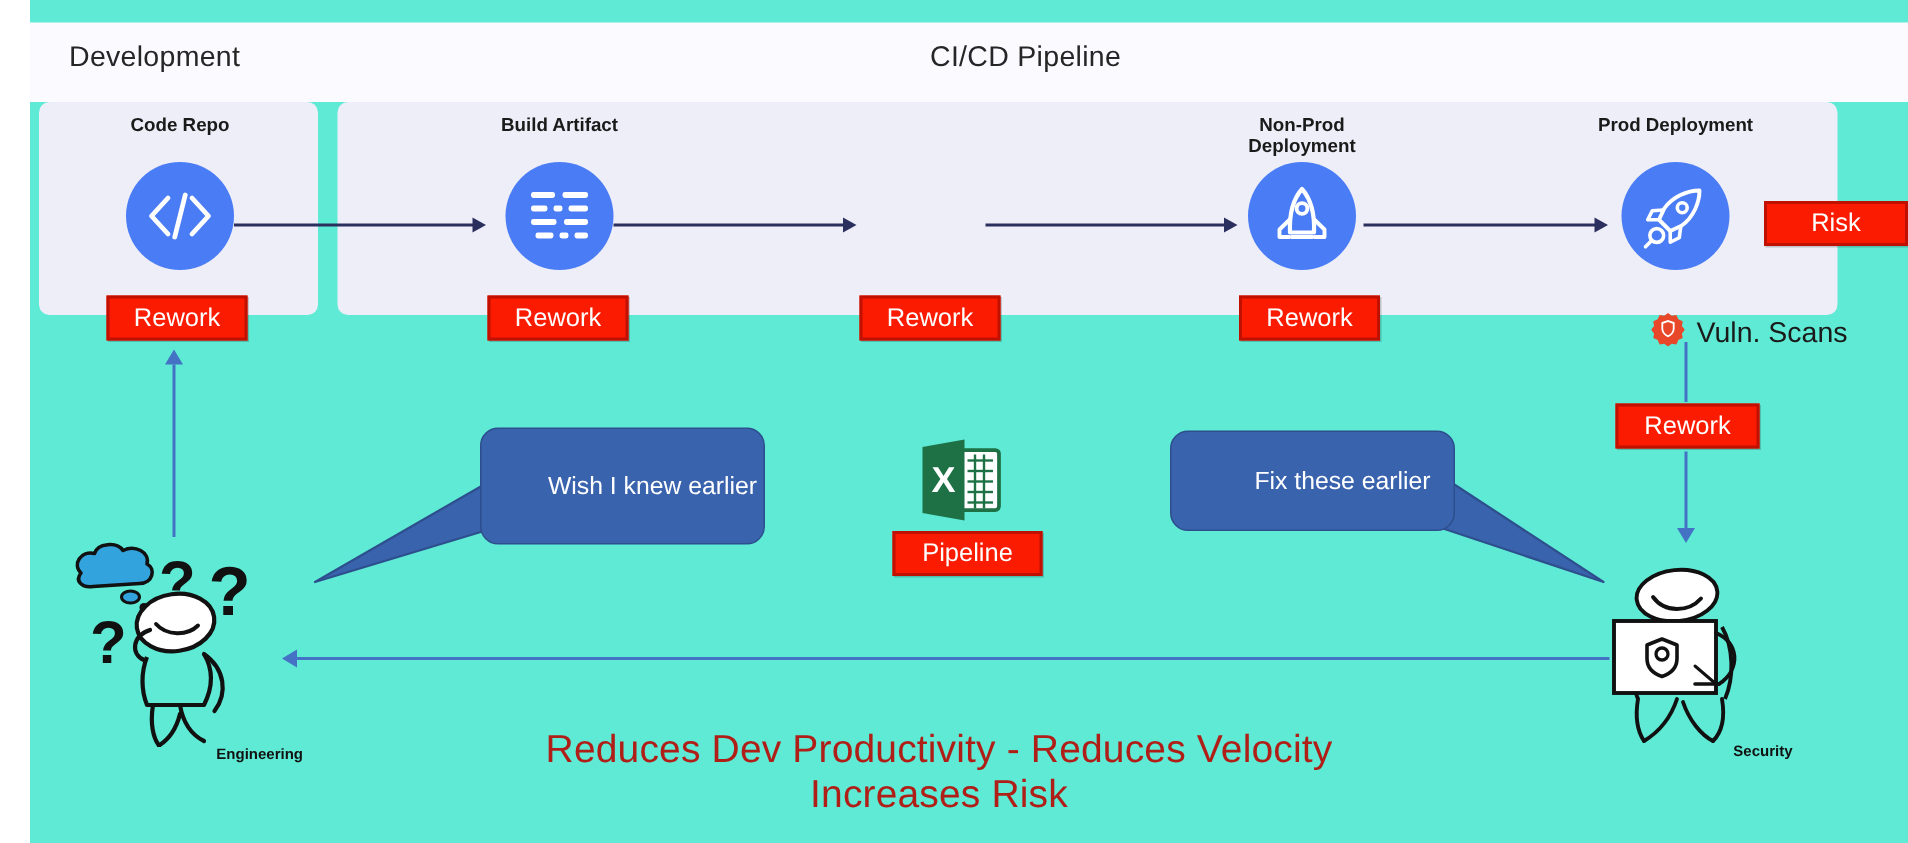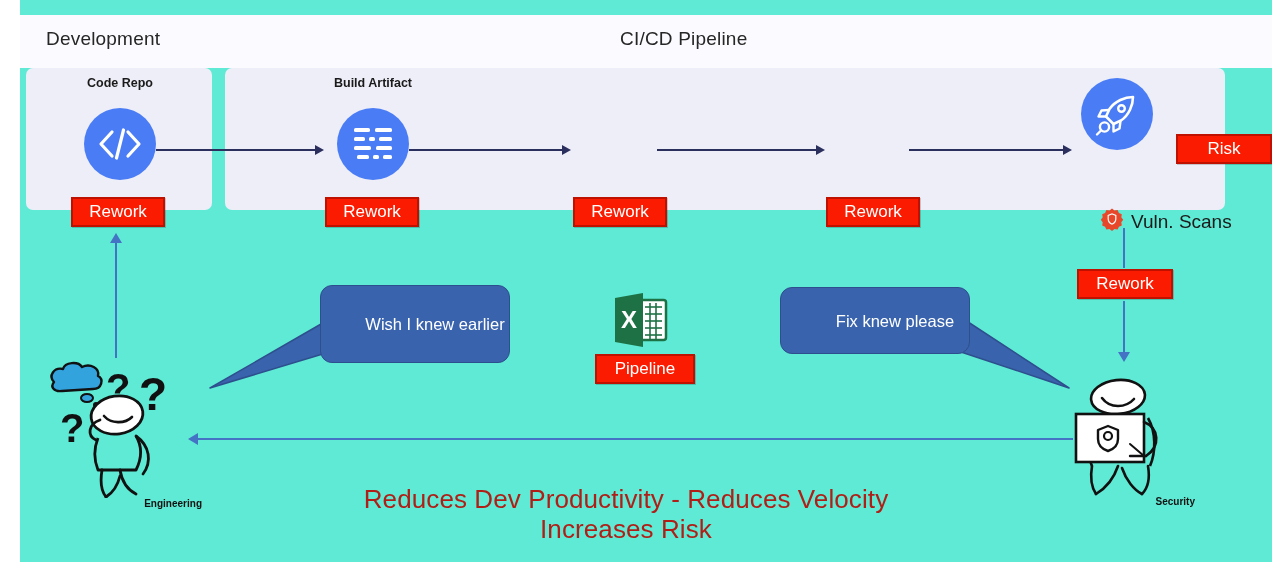--- a/index.html
+++ b/index.html
@@ -268,23 +268,39 @@
             <rect x="32" y="29" width="9" height="4" rx="1.6"></rect>
           </g>
         </svg>
       </span>
     </div>
   </div>
   <div class="redbox" style="left:305px; top:197px; width:90px;">Rework</div>
 
   <div class="redbox" style="left:553px; top:197px; width:90px;">Rework</div>
 
+  <div class="stage" style="left:753px;">
+    <div class="stage-label">Non-Prod
+Deployment</div>
+    <div class="node">
+      <span>
+        <svg width="44" height="44" viewBox="0 0 44 44">
+          <path d="M22 4 C29 12 30.5 22 30 33 L14 33 C13.5 22 15 12 22 4 Z" fill="none" stroke="#ffffff" stroke-width="2.8" stroke-linejoin="round"></path>
+          <circle cx="22" cy="17" r="3.6" fill="none" stroke="#ffffff" stroke-width="2.6"></circle>
+          <path d="M14.2 24 L7 31 L7 36 L14 36" fill="none" stroke="#ffffff" stroke-width="2.6" stroke-linejoin="round"></path>
+          <path d="M29.8 24 L37 31 L37 36 L30 36" fill="none" stroke="#ffffff" stroke-width="2.6" stroke-linejoin="round"></path>
+          <path d="M15 36 L29 36" fill="none" stroke="#ffffff" stroke-width="2.6" stroke-linecap="round"></path>
+        </svg>
+      </span>
+    </div>
+  </div>
   <div class="redbox" style="left:806px; top:197px; width:90px;">Rework</div>
 
   <div class="stage" style="left:1002px;">
+    <div class="stage-label">Prod Deployment</div>
     <div class="node">
       <span>
         <svg width="46" height="46" viewBox="0 0 46 46">
           <path d="M39 6 C31 6 21 10 15.5 18 L12 25.5 L19.5 33 L27 29.5 C35 24 39 14 39 6 Z" fill="none" stroke="#ffffff" stroke-width="2.6" stroke-linejoin="round"></path>
           <circle cx="27.5" cy="17.5" r="3.3" fill="none" stroke="#ffffff" stroke-width="2.4"></circle>
           <path d="M15 19 L7.5 19.5 L4.5 25.5 L12 25.5" fill="none" stroke="#ffffff" stroke-width="2.4" stroke-linejoin="round"></path>
           <path d="M19.5 33 L19.5 40.5 L25.5 37.5 L26.5 30" fill="none" stroke="#ffffff" stroke-width="2.4" stroke-linejoin="round"></path>
           <circle cx="10.5" cy="36" r="4.6" fill="none" stroke="#ffffff" stroke-width="2.4"></circle>
           <path d="M7 39.5 L3 43.5" fill="none" stroke="#ffffff" stroke-width="2.4" stroke-linecap="round"></path>
         </svg>
@@ -339,21 +355,21 @@
       <path d="M128 45 L10 113 L126 78 Z" fill="#3a63ad" stroke="#2d4f8d" stroke-width="1.5" stroke-linejoin="round"></path>
     </svg>
     <div class="bubble-body" style="left:120px; top:10px; width:190px; height:78px;">Wish I knew
 earlier</div>
   </div>
 
   <div class="bubble-wrap" style="left:755px; top:280px; width:330px; height:120px;">
     <svg style="position:absolute; left:0; top:0;" width="330" height="120" viewBox="0 0 330 120">
       <path d="M190 40 L294 108 L186 72 Z" fill="#3a63ad" stroke="#2d4f8d" stroke-width="1.5" stroke-linejoin="round"></path>
     </svg>
-    <div class="bubble-body" style="left:5px; top:7px; width:190px; height:67px;">Fix knew please</div>
+    <div class="bubble-body" style="left:5px; top:7px; width:190px; height:67px;">Fix these earlier</div>
   </div>
 
   <div class="person" style="left:12px; top:358px; width:170px; height:165px;">
     <span>
       <svg width="170" height="140" viewBox="0 0 170 140">
 
         <path d="M22 24 C16 18 22 9 31 11 C33 4 46 3 50 9 C58 5 68 10 66 18 C72 21 70 31 61 31 L30 33 C22 34 18 29 22 24 Z" fill="#33a3dd" stroke="#111111" stroke-width="2.4" stroke-linejoin="round"></path>
         <ellipse cx="55" cy="40" rx="6" ry="4" fill="#33a3dd" stroke="#111111" stroke-width="2"></ellipse>
         <circle cx="64" cy="47" r="3" fill="#111111"></circle>
 

